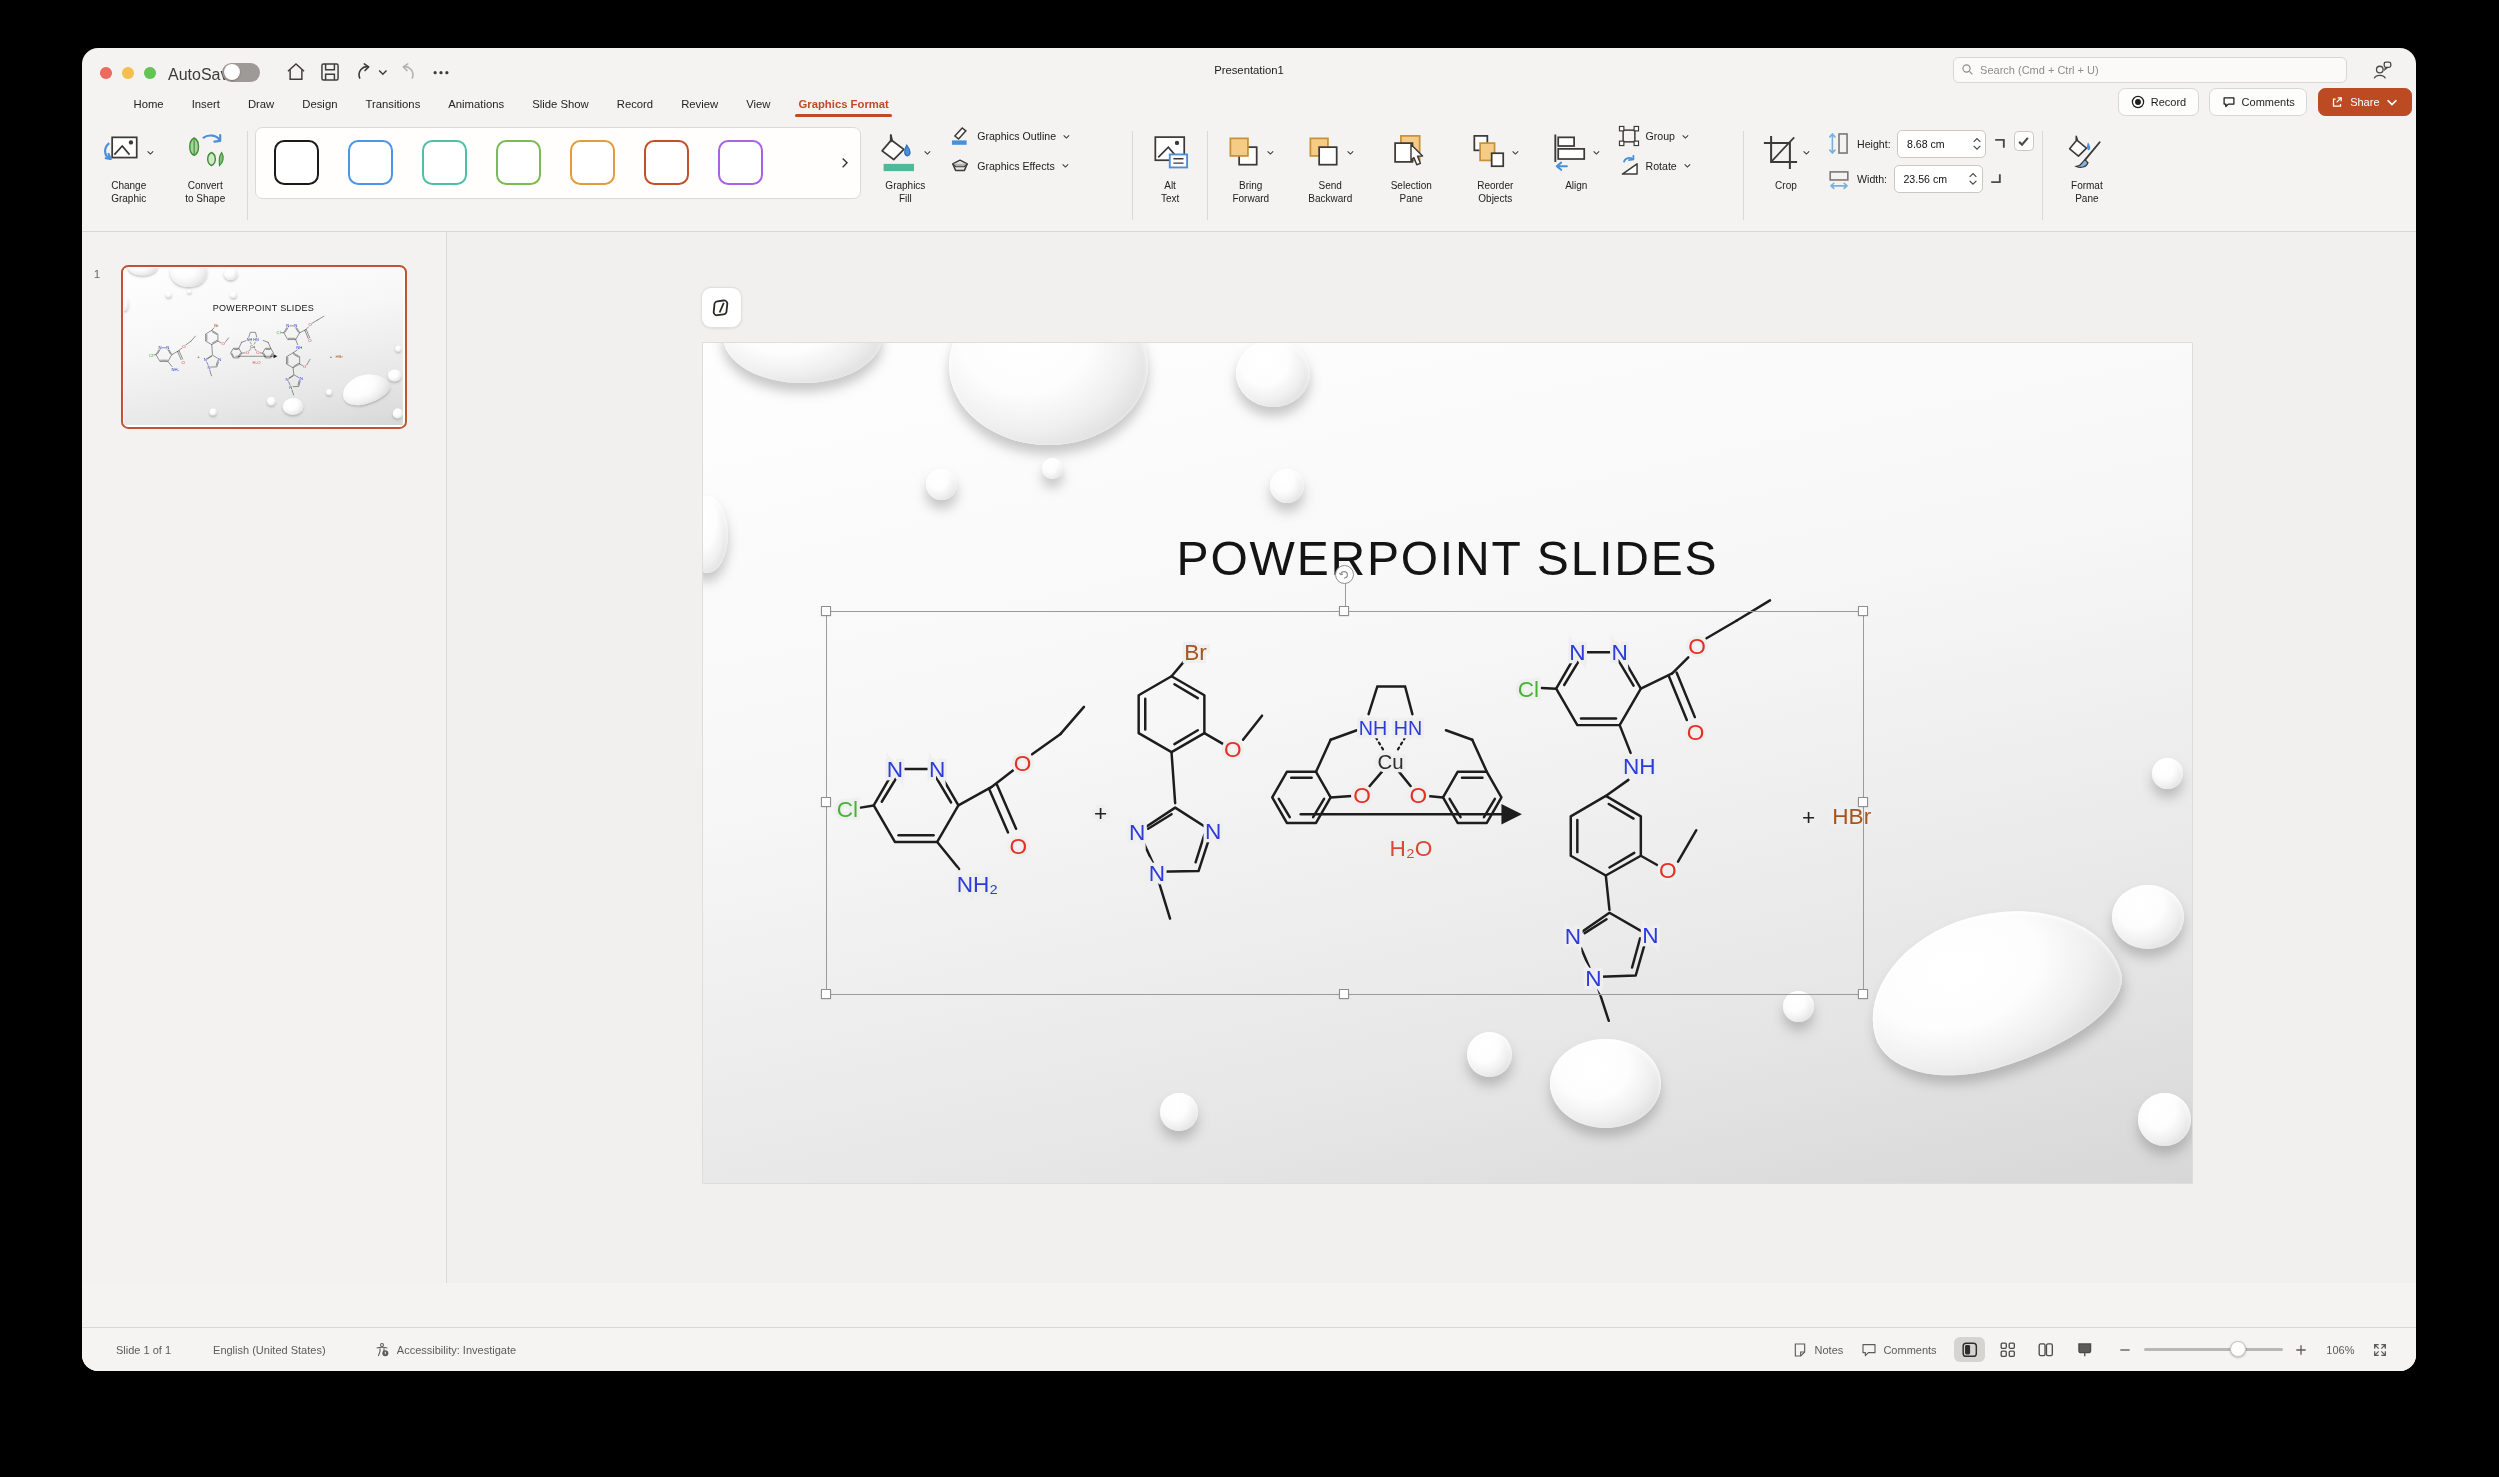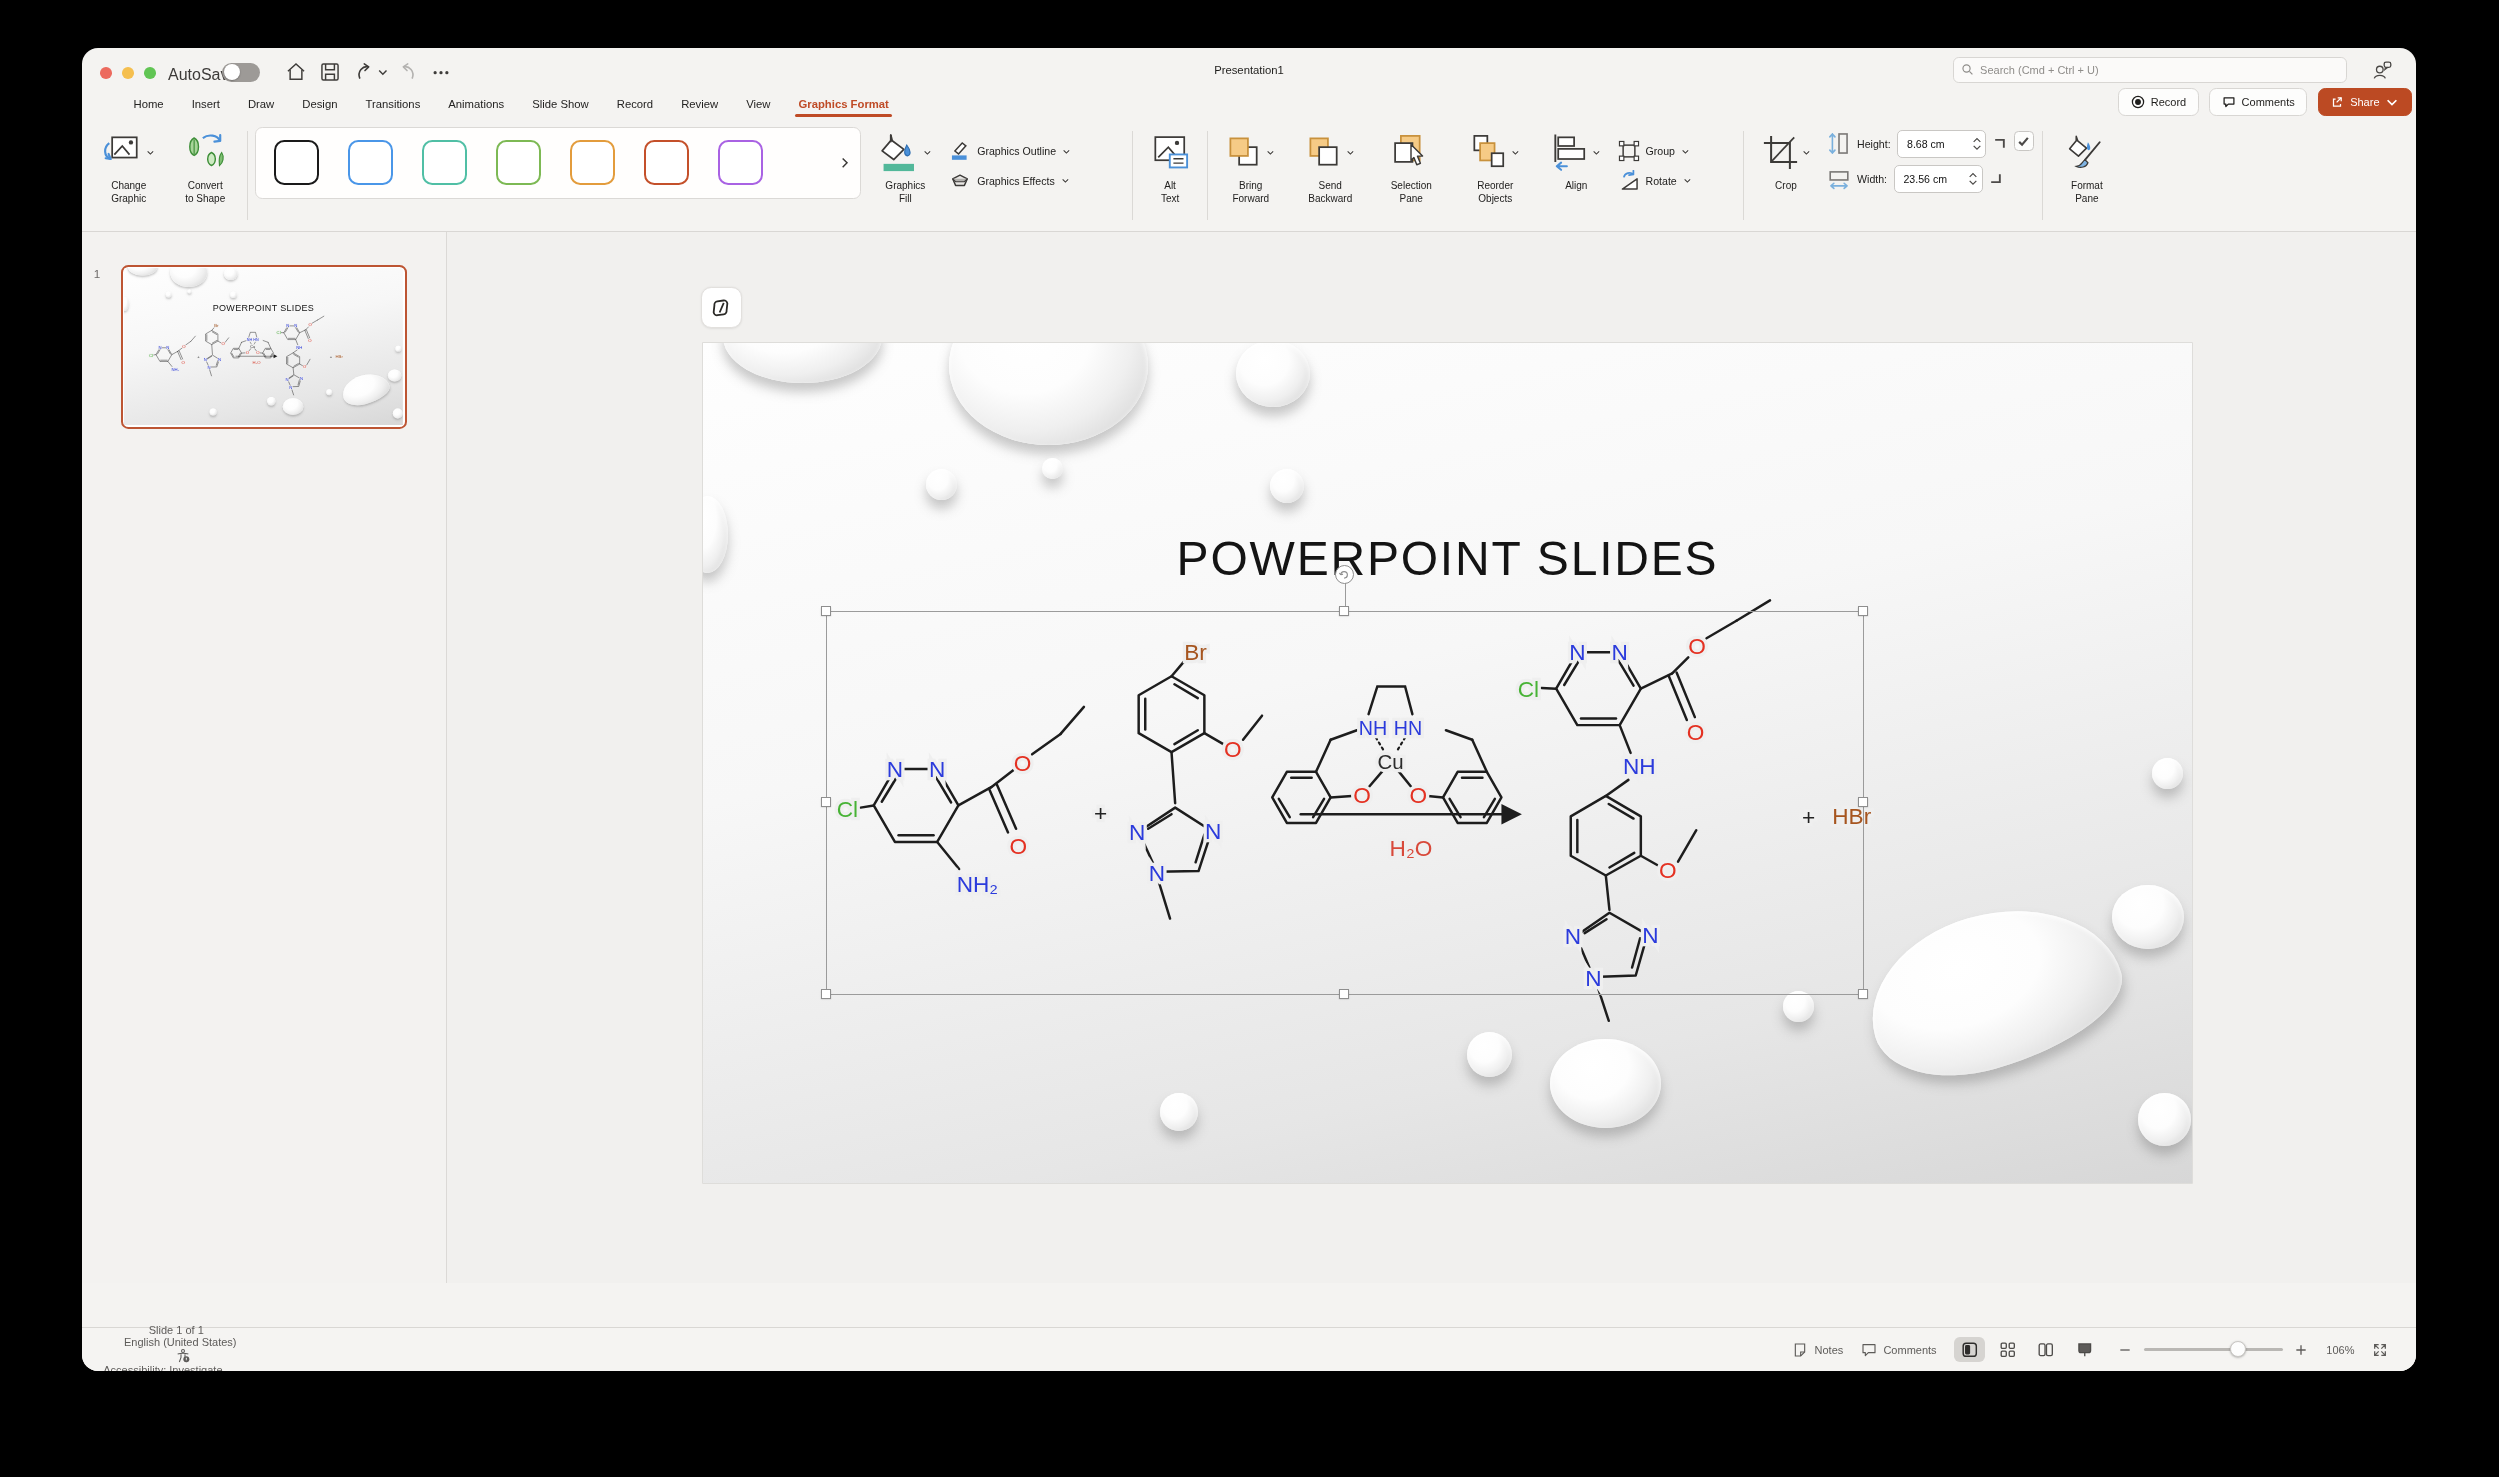--- a/index.html
+++ b/index.html
@@ -35,21 +35,21 @@
   
   .ribbon{ position:absolute; left:0; top:70px; width:100%; height:114px; border-bottom:0.7px solid #d9d7d4; display:flex; align-items:flex-start; padding:7.3px 0 0 11.7px; gap:8px; }
   .ctl{ display:flex; flex-direction:column; align-items:center; justify-content:flex-start; }
   .ctl .ic{ height:55px; display:flex; align-items:center; justify-content:center; gap:2.2px; }
   .ctl .lbl{ font-size:10px; color:#222120; line-height:12.4px; text-align:center; white-space:nowrap; }
   .chev{ width:8.8px; height:8.8px; color:#3c3a38; }
   .vdiv{ width:0.7px; height:89px; background:#dbd9d6; margin-top:5.8px; }
   .gallery{ width:606px; height:72px; margin-top:1.5px; background:#fffefd; border:0.7px solid #dbd9d6; border-radius:7.3px; display:flex; align-items:center; padding:0 10.2px 0 17.5px; gap:29px; }
   .swatch{ width:45px; height:45px; border-radius:10.2px; border:2.6px solid #000; background:#fff; }
   .gal-more{ margin-left:auto; width:11.7px; height:11.7px; color:#3c3a38; }
-  .stackcol{ display:flex; flex-direction:column; gap:7.3px; margin-top:15px; }
+  .stackcol{ display:flex; flex-direction:column; gap:7.3px; margin-top:0; }
   .stackrow{ display:flex; align-items:center; gap:5.8px; font-size:10.6px; color:#222120; white-space:nowrap; }
   .stackrow svg.mi{ width:22px; height:22px; }
   .sizegrp{ display:flex; flex-direction:column; gap:7.3px; margin-top:4.4px; }
   .sizerow{ display:flex; align-items:center; gap:6.6px; font-size:10.6px; color:#222120; }
   .sizerow .fld{ width:89px; height:28px; background:#fff; border:0.7px solid #c9c7c4; border-radius:5.1px; display:flex; align-items:center; padding:0 4.4px 0 8.8px; font-size:10.6px; color:#111; }
   .fld .stepper{ margin-left:auto; display:flex; flex-direction:column; gap:2.2px; color:#4c4a48; }
   .stepper svg{ width:8px; height:5.8px; }
   .bracket{ width:13px; height:13px; color:#4c4a48; }
   .lockbox{ width:20.4px; height:20.4px; background:#fdfdfc; border:0.7px solid #c9c7c4; border-radius:4.4px; display:flex; align-items:center; justify-content:center; color:#3c3a38; }
   .lockcol{ display:flex; flex-direction:column; align-items:center; justify-content:center; gap:2.9px; margin-top:5.8px; }
@@ -88,21 +88,21 @@
   .aH2O{ fill:#d8493a; font-size:22px; }
   .aHBr{ fill:#a6551f; font-size:36px; }
 
   
   .notesbar{ position:absolute; left:366px; top:1235px; right:0; height:44px; background:#f1f0ee; border-top:0.7px solid #d9d7d4; display:flex; align-items:center; padding-left:25px; }
   .notesbar .ph{ font-size:15.3px; color:#181816; }
 
   
   .statusbar{ position:absolute; left:0; top:1279px; width:100%; height:44px; background:#f5f4f2; border-top:0.7px solid #d9d7d4; display:flex; align-items:center; font-size:11px; color:#5d5b59; }
   .statusbar .sb-ic{ width:16px; height:16px; color:#5d5b59; }
-  .sb-left{ display:flex; align-items:center;flex-direction:column; }
+  .sb-left{ display:flex; align-items:center; }
   .sb-right{ margin-left:auto; display:flex; align-items:center; gap:17.5px; padding-right:28px; }
   .viewbtn{ width:31px; height:25px; border-radius:5.8px; display:flex; align-items:center; justify-content:center; color:#4c4a48; }
   .viewbtn.active{ background:#d6d4d1; }
   .viewbtn svg{ width:17.5px; height:17.5px; }
   .zoomtrack{ position:relative; width:139px; height:3.7px; border-radius:2.2px; background:#b9b7b4; }
   .zoomknob{ position:absolute; left:62%; top:-6.6px; width:16px; height:16px; border-radius:50%; background:#fdfdfd; border:0.7px solid #c9c7c4; box-shadow:0 0.7px 2.2px rgba(0,0,0,.3); }
 </style>
 </head>
 <body>
 

